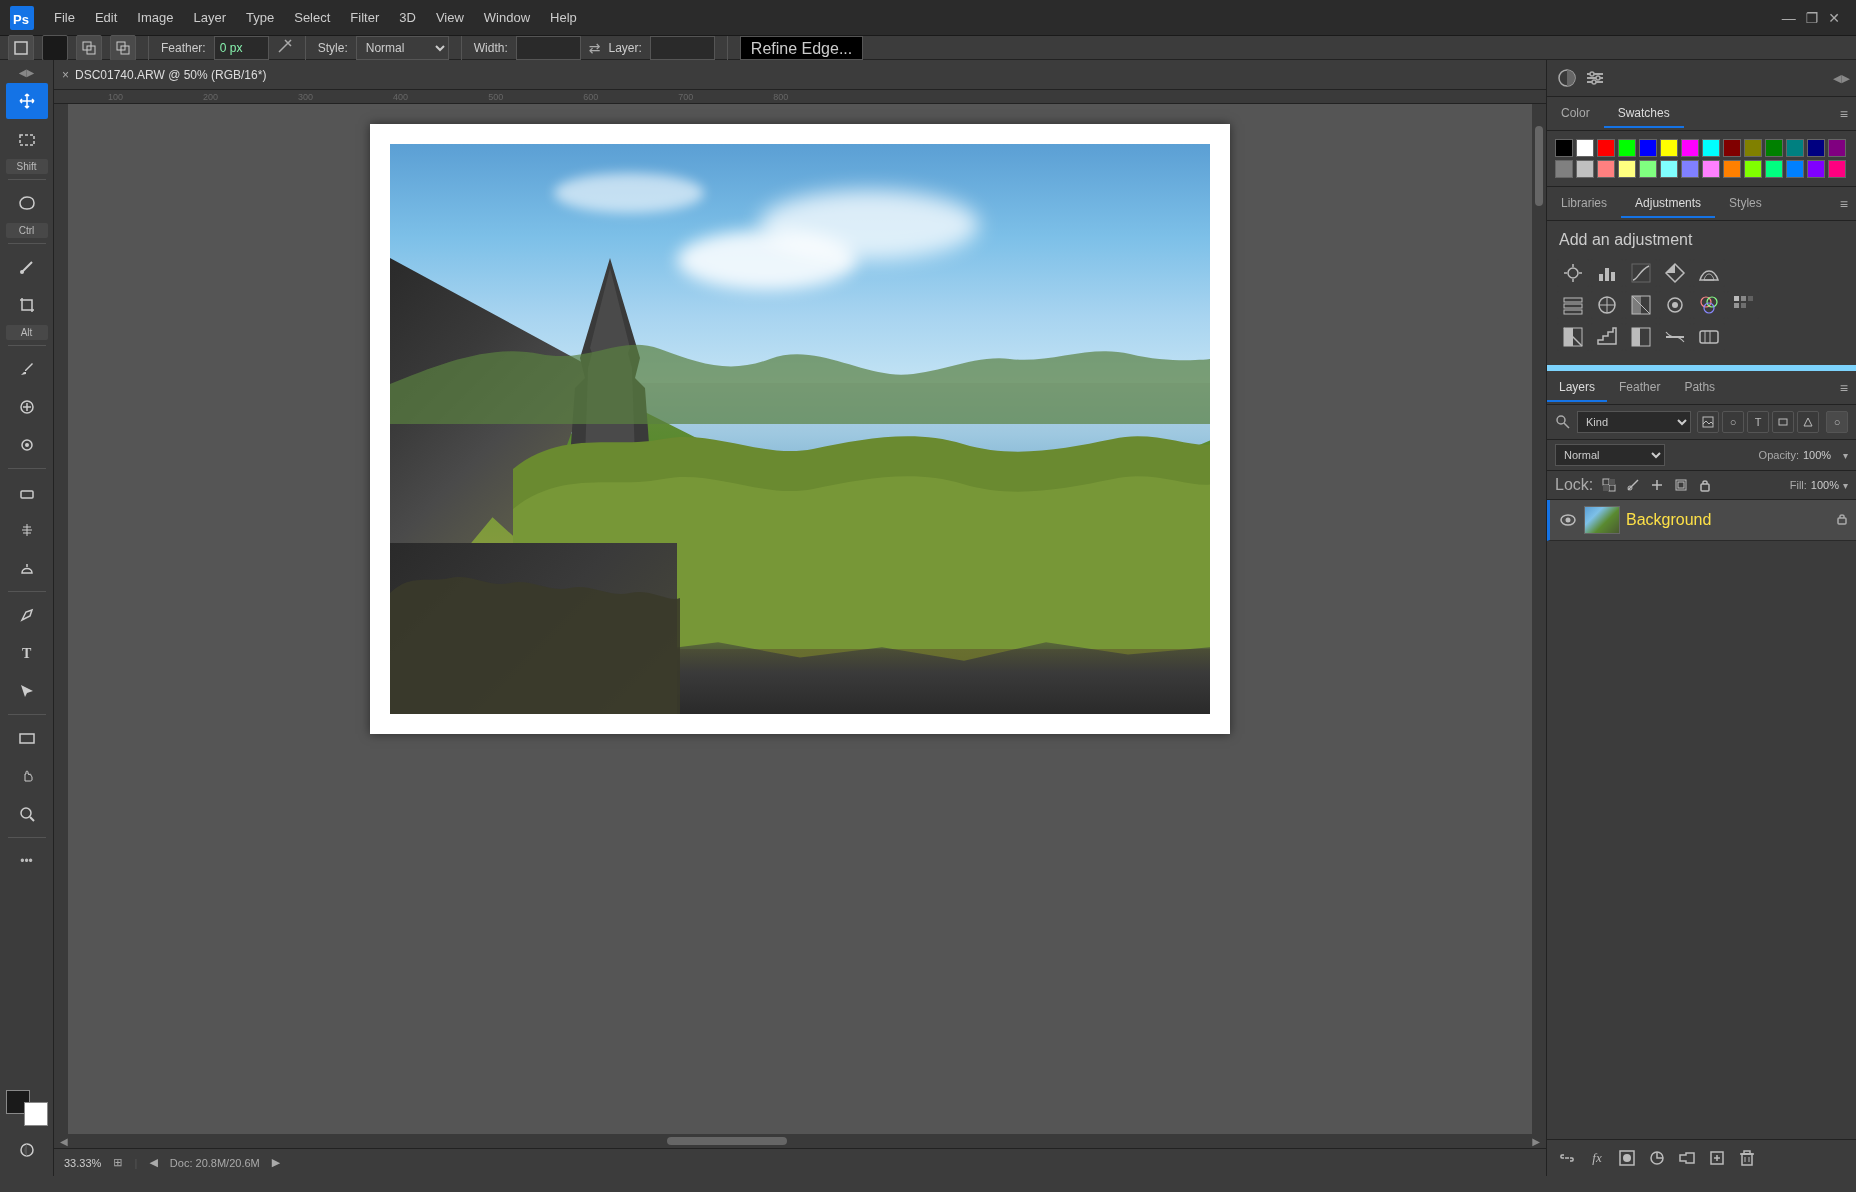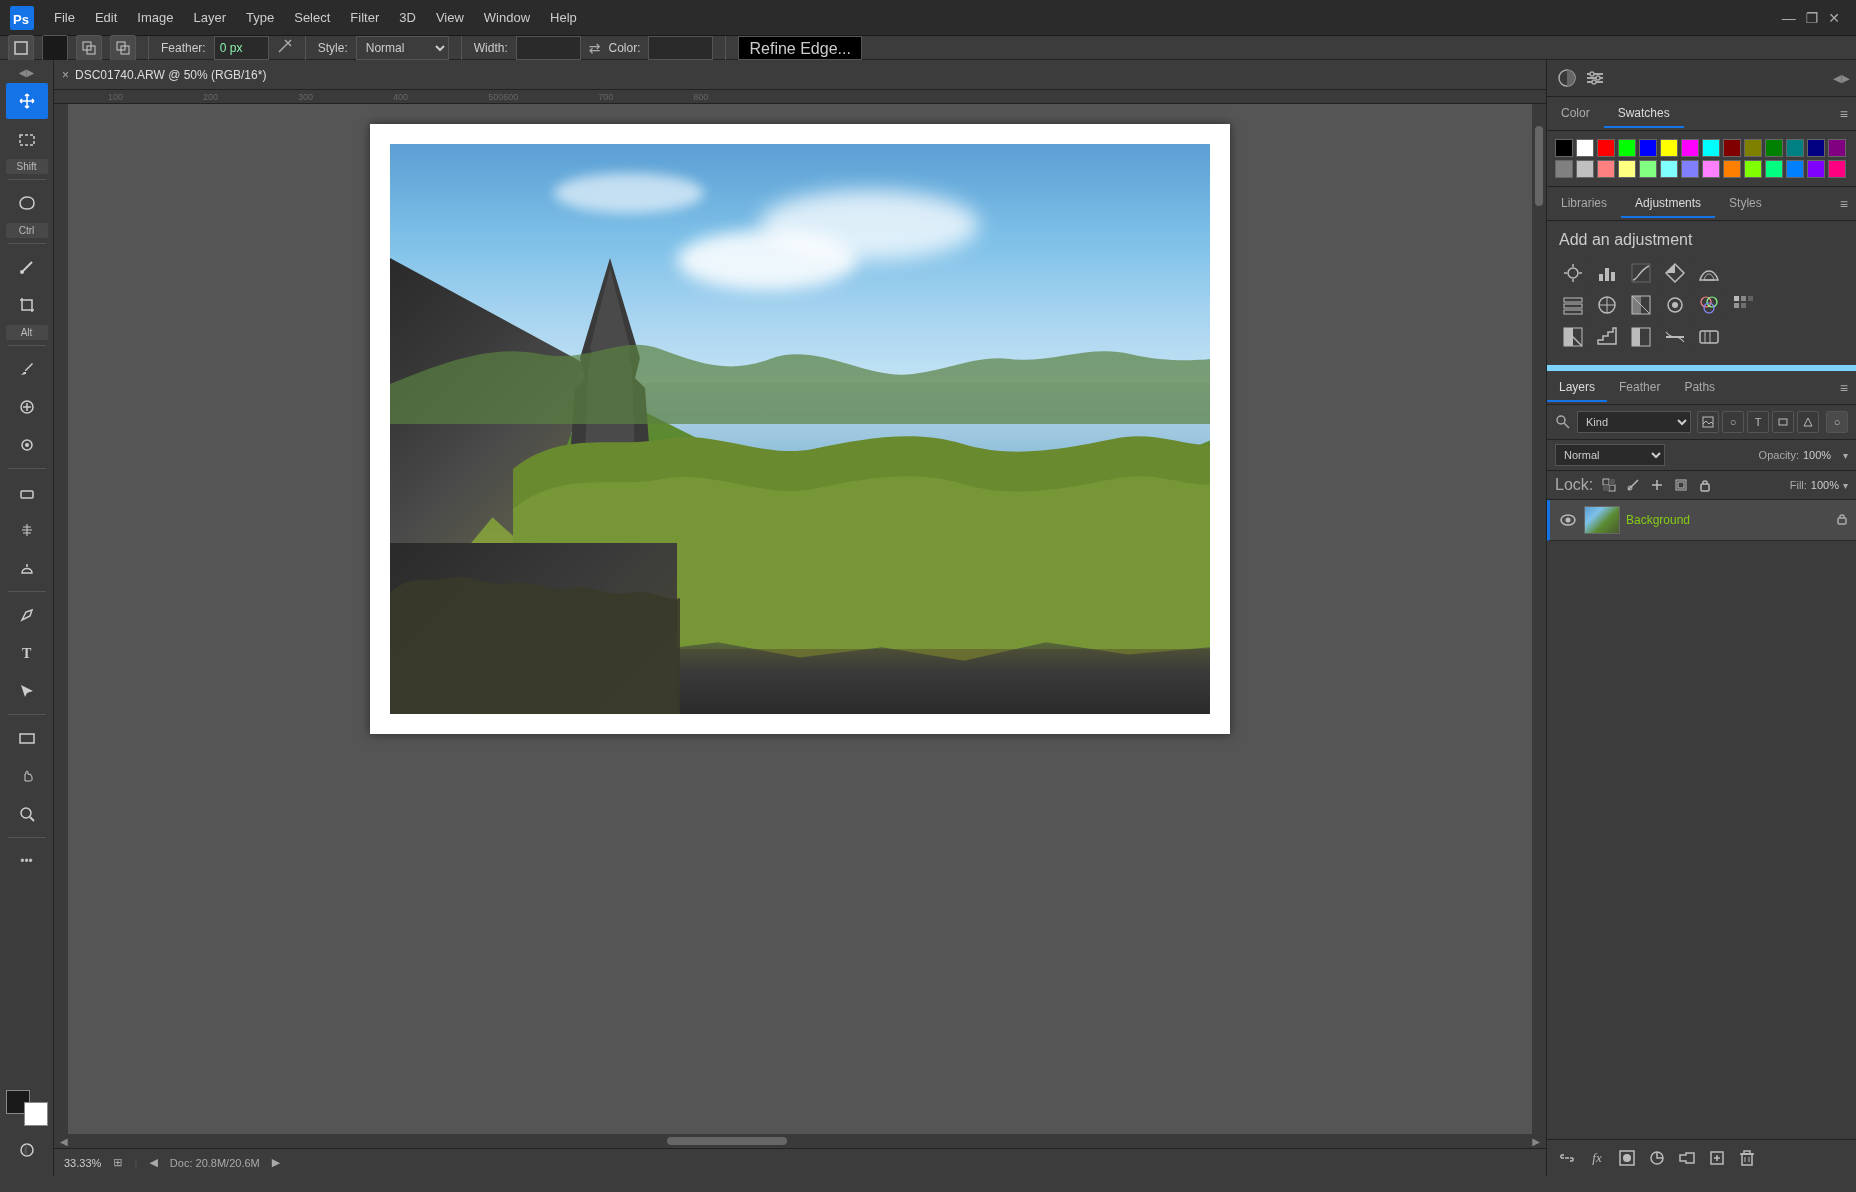--- a/index.html
+++ b/index.html
@@ -524,22 +524,22 @@
       overflow: hidden;
       flex-shrink: 0;
     }
     .layer-thumb-img {
       width: 100%;
       height: 100%;
       background: linear-gradient(135deg, #5b9fd4 0%, #7dc0e8 30%, #5a8a30 60%, #4a5a30 100%);
     }
     .layer-name {
       flex: 1;
-      font-size: 12px;
-      color: #84cc16;
+      font-size: 16px;
+      color: #fde047;
     }
     .layer-lock {
       color: #aaa;
       font-size: 12px;
     }
 
     
     .layers-bottom {
       display: flex;
       align-items: center;
@@ -736,21 +736,21 @@
   <label>Style:</label>
   <select>
     <option>Normal</option>
     <option>Fixed Ratio</option>
     <option>Fixed Size</option>
   </select>
   <div class="divider-v"></div>
   <label>Width:</label>
   <input type="text" style="width: 65px;">
   <div class="swap-icon">⇄</div>
-  <label>Color:</label>
+  <label>Layer:</label>
   <input type="text" style="width: 65px;">
   <div class="divider-v"></div>
   <button class="refine-btn">Refine Edge...</button>
 </div>
 
 <div class="main-layout">
 
   <div class="left-toolbar">
 
     <div style="width:100%;display:flex;justify-content:center;padding:3px 0;">
@@ -906,21 +906,21 @@
       <span class="close-btn">×</span>
       <span class="tab-title">DSC01740.ARW @ 50% (RGB/16*)</span>
     </div>
 
     <div class="ruler-row">
       <span style="margin-left:50px;">100</span>
       <span style="margin-left:80px;">200</span>
       <span style="margin-left:80px;">300</span>
       <span style="margin-left:80px;">400</span>
       <span style="margin-left:80px;">500</span>
-      <span style="">600</span>
+      <span style="margin-left:80px;">600</span>
       <span style="margin-left:80px;">700</span>
       <span style="margin-left:80px;">800</span>
     </div>
 
     <div class="canvas-row">
 
       <div class="left-strip" style="display:flex;flex-direction:column;justify-content:flex-start;padding-top:30px;font-size:9px;color:#666;">
       </div>
 
       <div class="canvas-area" style="flex:1;overflow:auto;">

